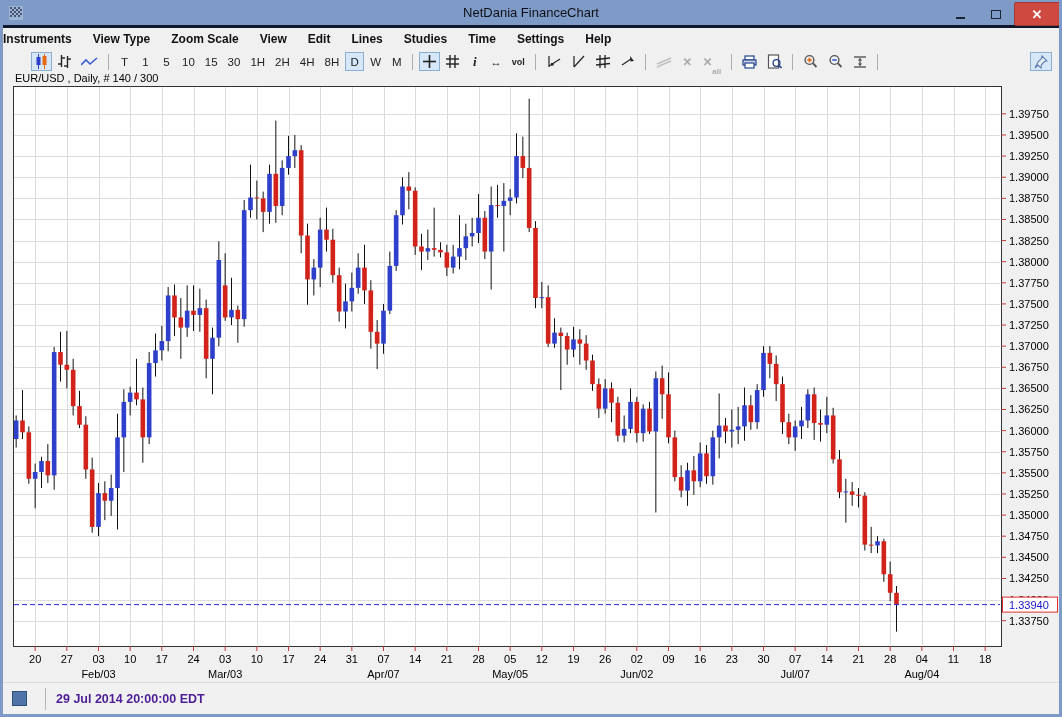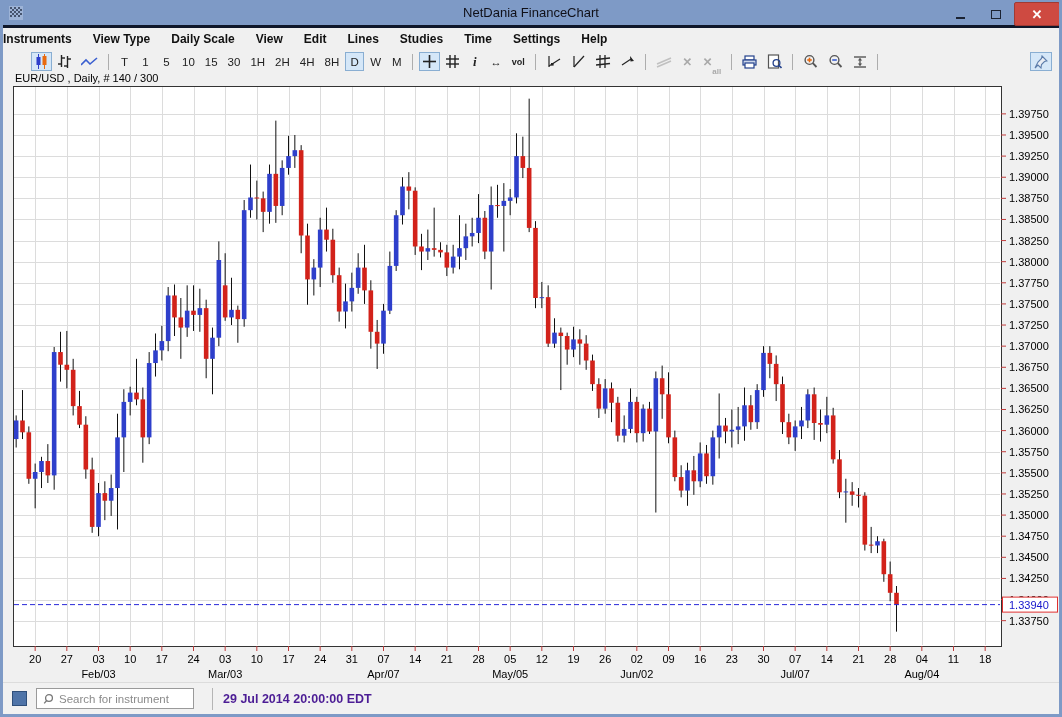--- a/index.html
+++ b/index.html
@@ -84,21 +84,21 @@
       <div class="win-btn btn-max">
           <i></i>
         </div>
       <div class="win-btn btn-close">✕</div>
     </div>
   </div>
 
   <div class="menubar">
     <span class="menu-item">Instruments</span>
     <span class="menu-item">View Type</span>
-    <span class="menu-item">Daily Scale</span>
+    <span class="menu-item">Zoom Scale</span>
     <span class="menu-item">View</span>
     <span class="menu-item">Edit</span>
     <span class="menu-item">Lines</span>
     <span class="menu-item">Studies</span>
     <span class="menu-item">Time</span>
     <span class="menu-item">Settings</span>
     <span class="menu-item">Help</span>
   </div>
 
   <div class="toolbar">
@@ -731,24 +731,17 @@
         <text x="972.1666666666666" y="577" font-size="11" fill="#000" text-anchor="middle">18</text>
         <g>
           <rect x="989.5" y="511.1123680241336" width="55" height="15" fill="#fff" stroke="#e03030"></rect>
           <text x="996" y="522.6123680241336" font-size="11" fill="#1515cc">1.33940</text>
         </g>
       </svg>
   </div>
 
   <div class="statusbar">
     <div class="inst-sq"></div>
-    <div class="search-box">
-      <svg width="18" height="14" viewBox="0 0 18 14" style="margin-left:4px;">
-        <circle cx="8" cy="6" r="3.4" fill="none" stroke="#777" stroke-width="1.3"></circle>
-        <line x1="5.6" y1="8.6" x2="3.2" y2="11.4" stroke="#777" stroke-width="1.4"></line>
-      </svg>
-      <input type="text" placeholder="Search for instrument" style="">
-    </div>
     <div class="sb-sep"></div>
     <div class="timestamp">29 Jul 2014 20:00:00 EDT</div>
   </div>
 
 </div>
 
 </body></html>

